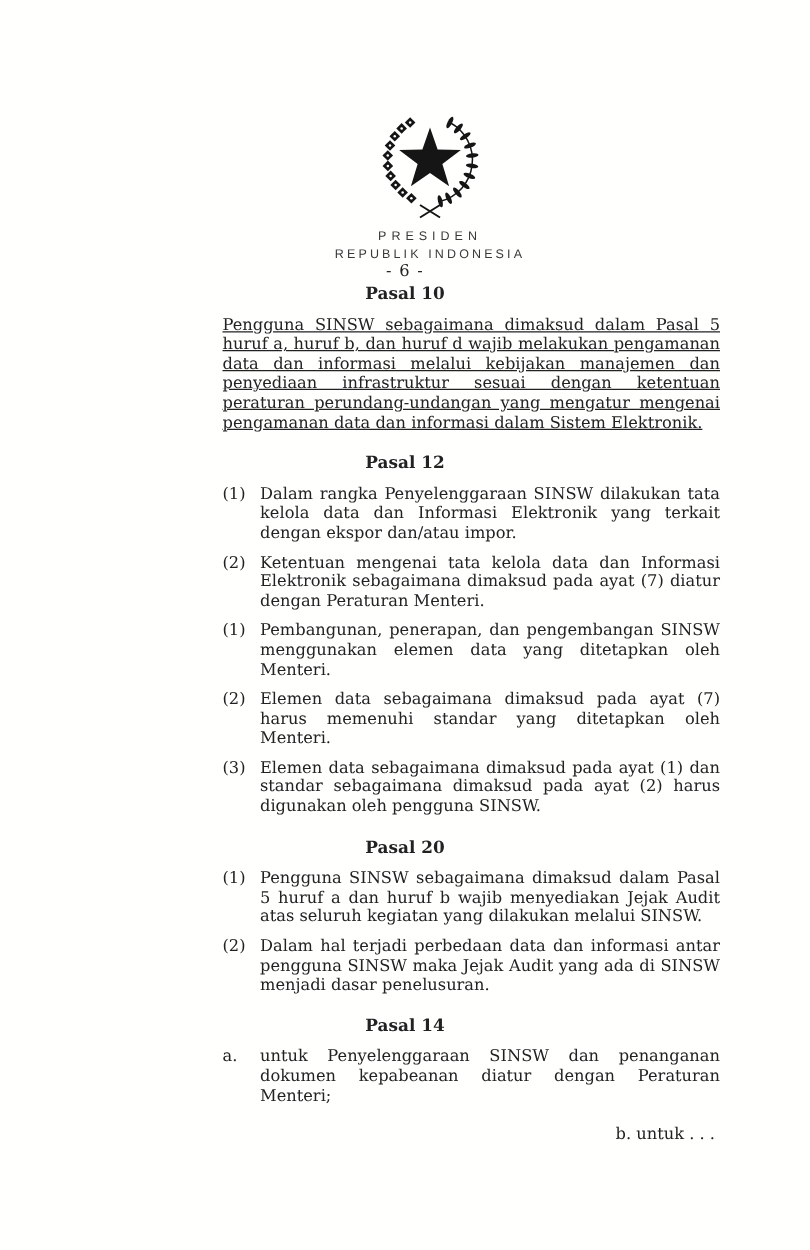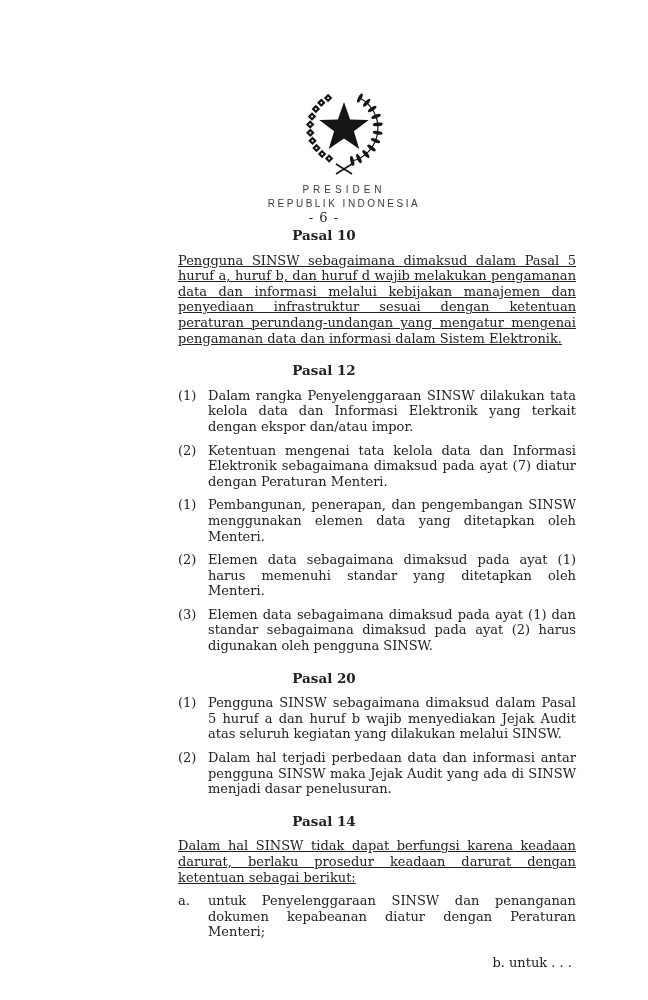--- a/index.html
+++ b/index.html
@@ -120,39 +120,38 @@
       <span class="marker">(2)</span>
       <span class="itext">Ketentuan mengenai tata kelola data dan Informasi Elektronik sebagaimana dimaksud pada ayat (7) diatur dengan Peraturan Menteri.</span>
     </div>
 
     <div class="item">
       <span class="marker">(1)</span>
       <span class="itext">Pembangunan, penerapan, dan pengembangan SINSW menggunakan elemen data yang ditetapkan oleh Menteri.</span>
     </div>
     <div class="item">
       <span class="marker">(2)</span>
-      <span class="itext">Elemen data sebagaimana dimaksud pada ayat (1) harus memenuhi standar yang ditetapkan oleh Menteri.</span>
+      <span class="itext">Elemen data sebagaimana dimaksud pada ayat (7) harus memenuhi standar yang ditetapkan oleh Menteri.</span>
     </div>
     <div class="item">
       <span class="marker">(3)</span>
       <span class="itext">Elemen data sebagaimana dimaksud pada ayat (1) dan standar sebagaimana dimaksud pada ayat (2) harus digunakan oleh pengguna SINSW.</span>
     </div>
 
     <h2 class="pasal">Pasal 20</h2>
     <div class="item">
       <span class="marker">(1)</span>
       <span class="itext">Pengguna SINSW sebagaimana dimaksud dalam Pasal 5 huruf a dan huruf b wajib menyediakan Jejak Audit atas seluruh kegiatan yang dilakukan melalui SINSW.</span>
     </div>
     <div class="item">
       <span class="marker">(2)</span>
       <span class="itext">Dalam hal terjadi perbedaan data dan informasi antar pengguna SINSW maka Jejak Audit yang ada di SINSW menjadi dasar penelusuran.</span>
     </div>
 
     <h2 class="pasal">Pasal 14</h2>
-    <p class="para">Dalam hal SINSW tidak dapat berfungsi karena keadaan darurat, berlaku prosedur keadaan darurat dengan ketentuan sebagai berikut:</p>
     <div class="item">
       <span class="marker">a.</span>
       <span class="itext">untuk Penyelenggaraan SINSW dan penanganan dokumen kepabeanan diatur dengan Peraturan Menteri;</span>
     </div>
 
     <div class="catchword">b. untuk . . .</div>
 
   </div>
 </div>
 

